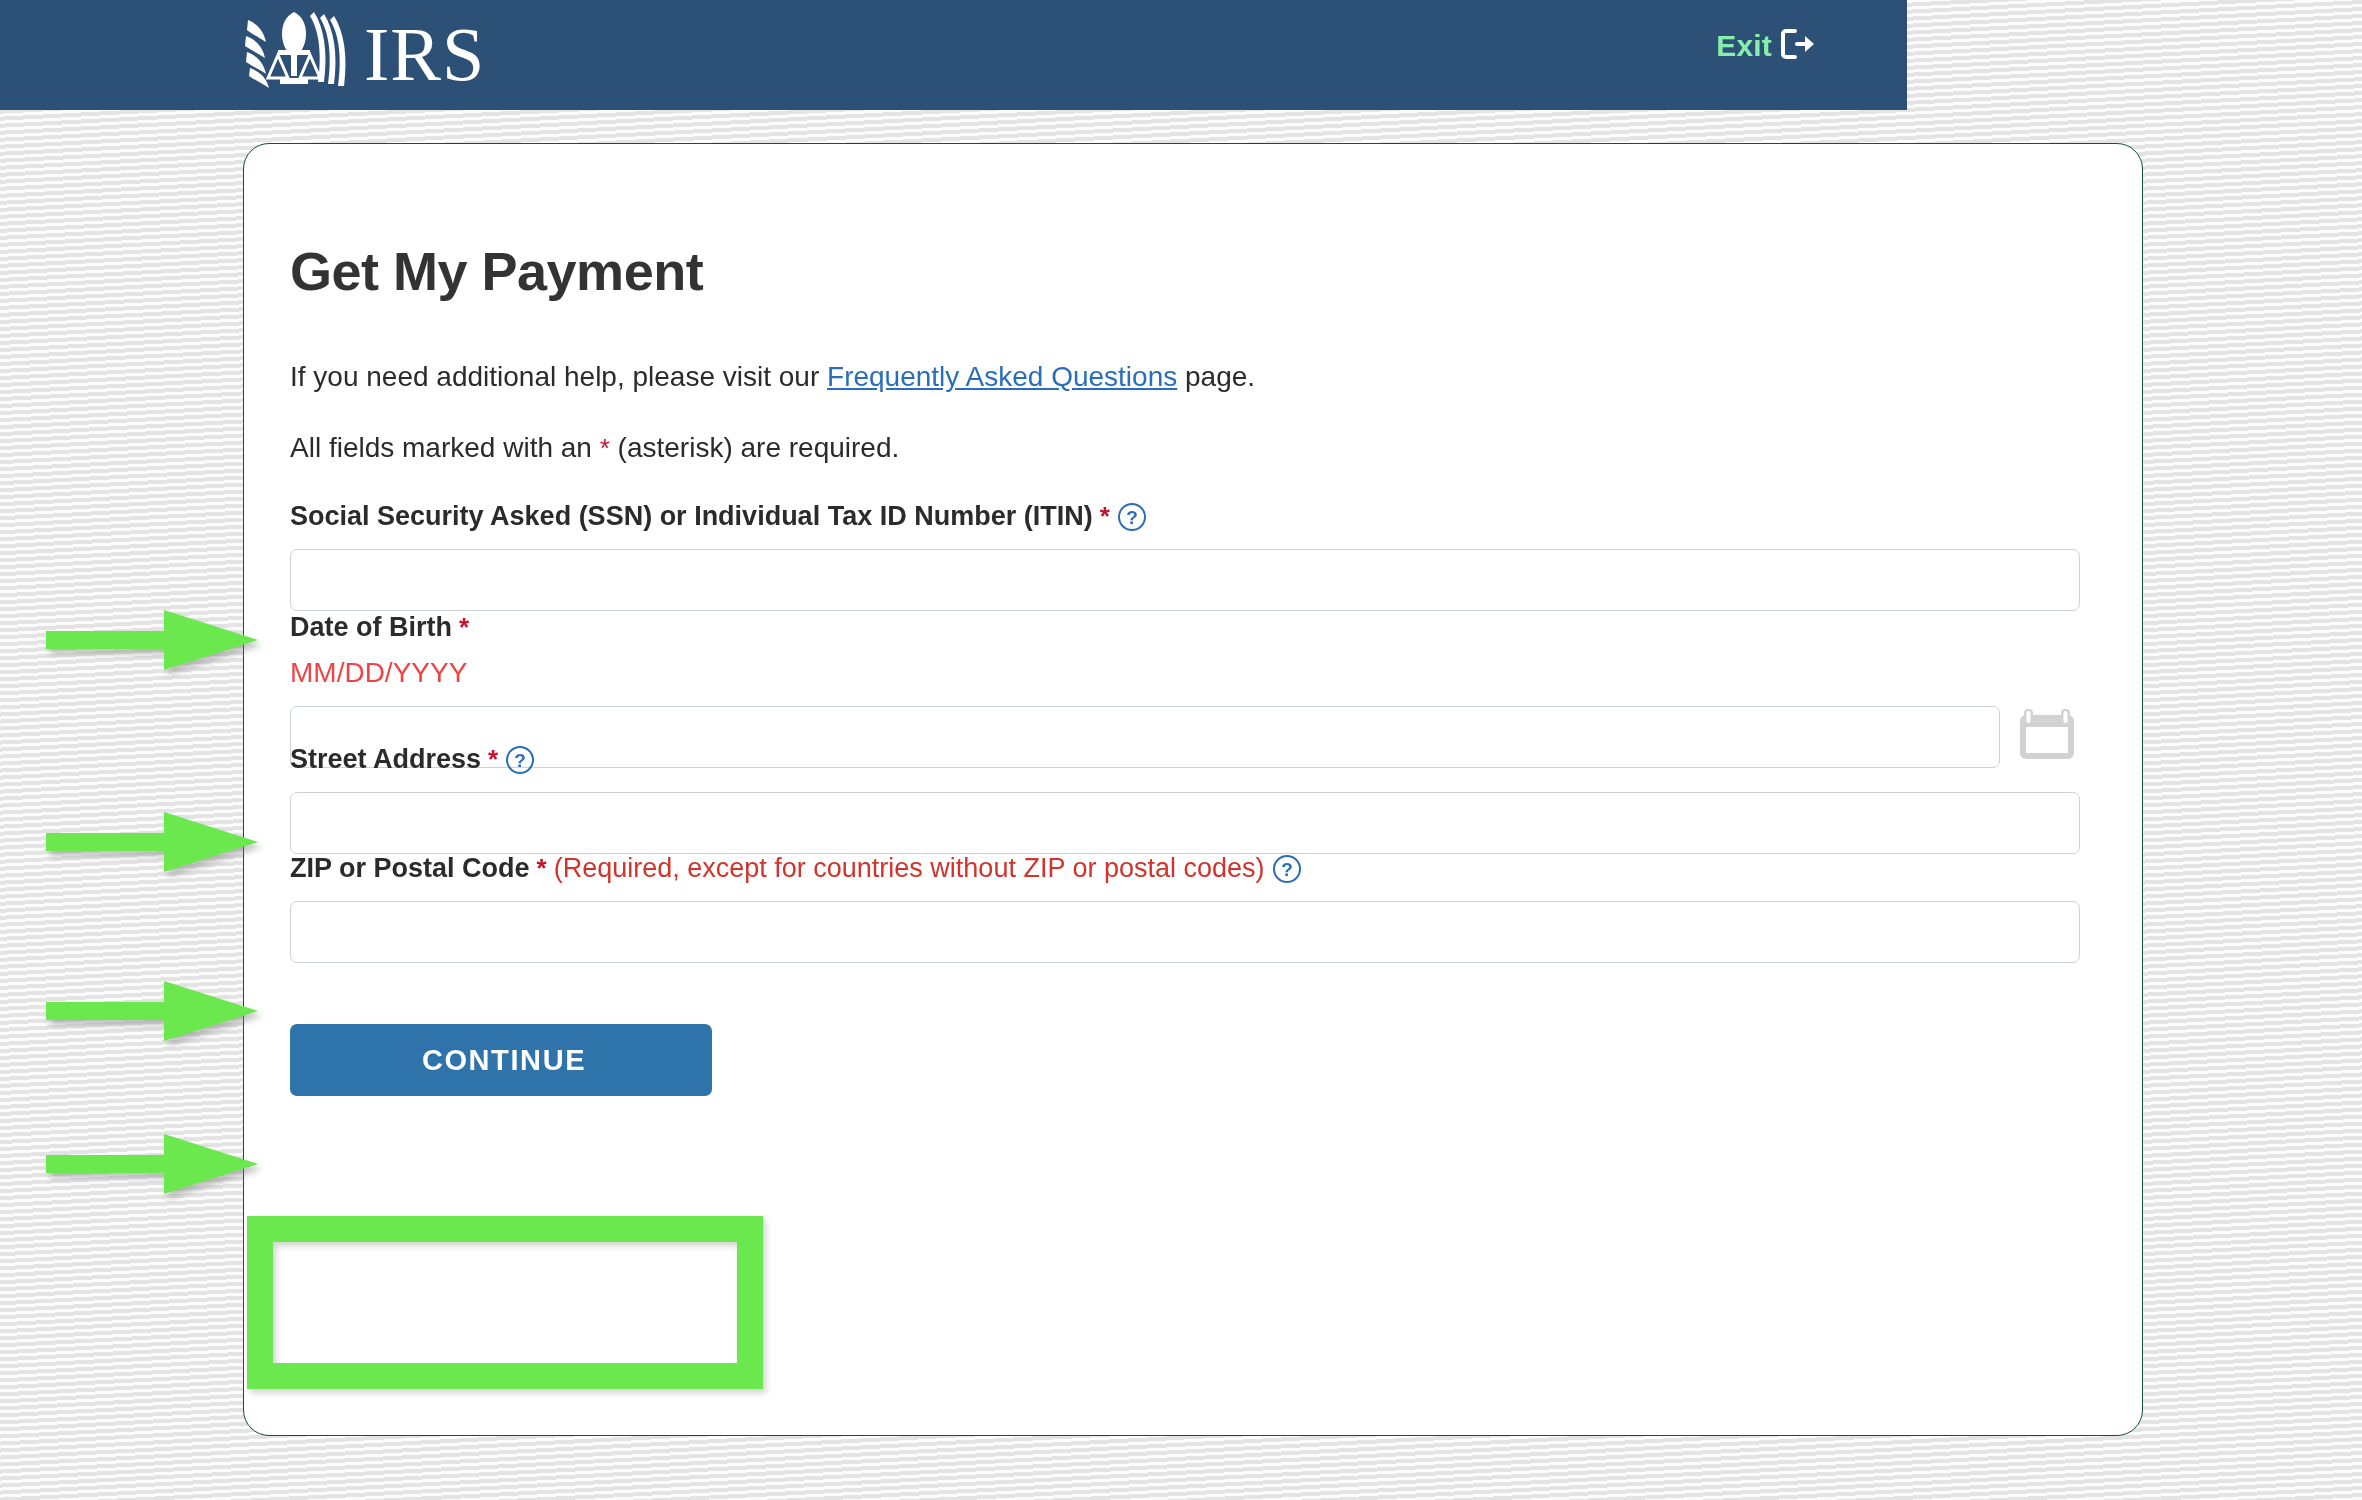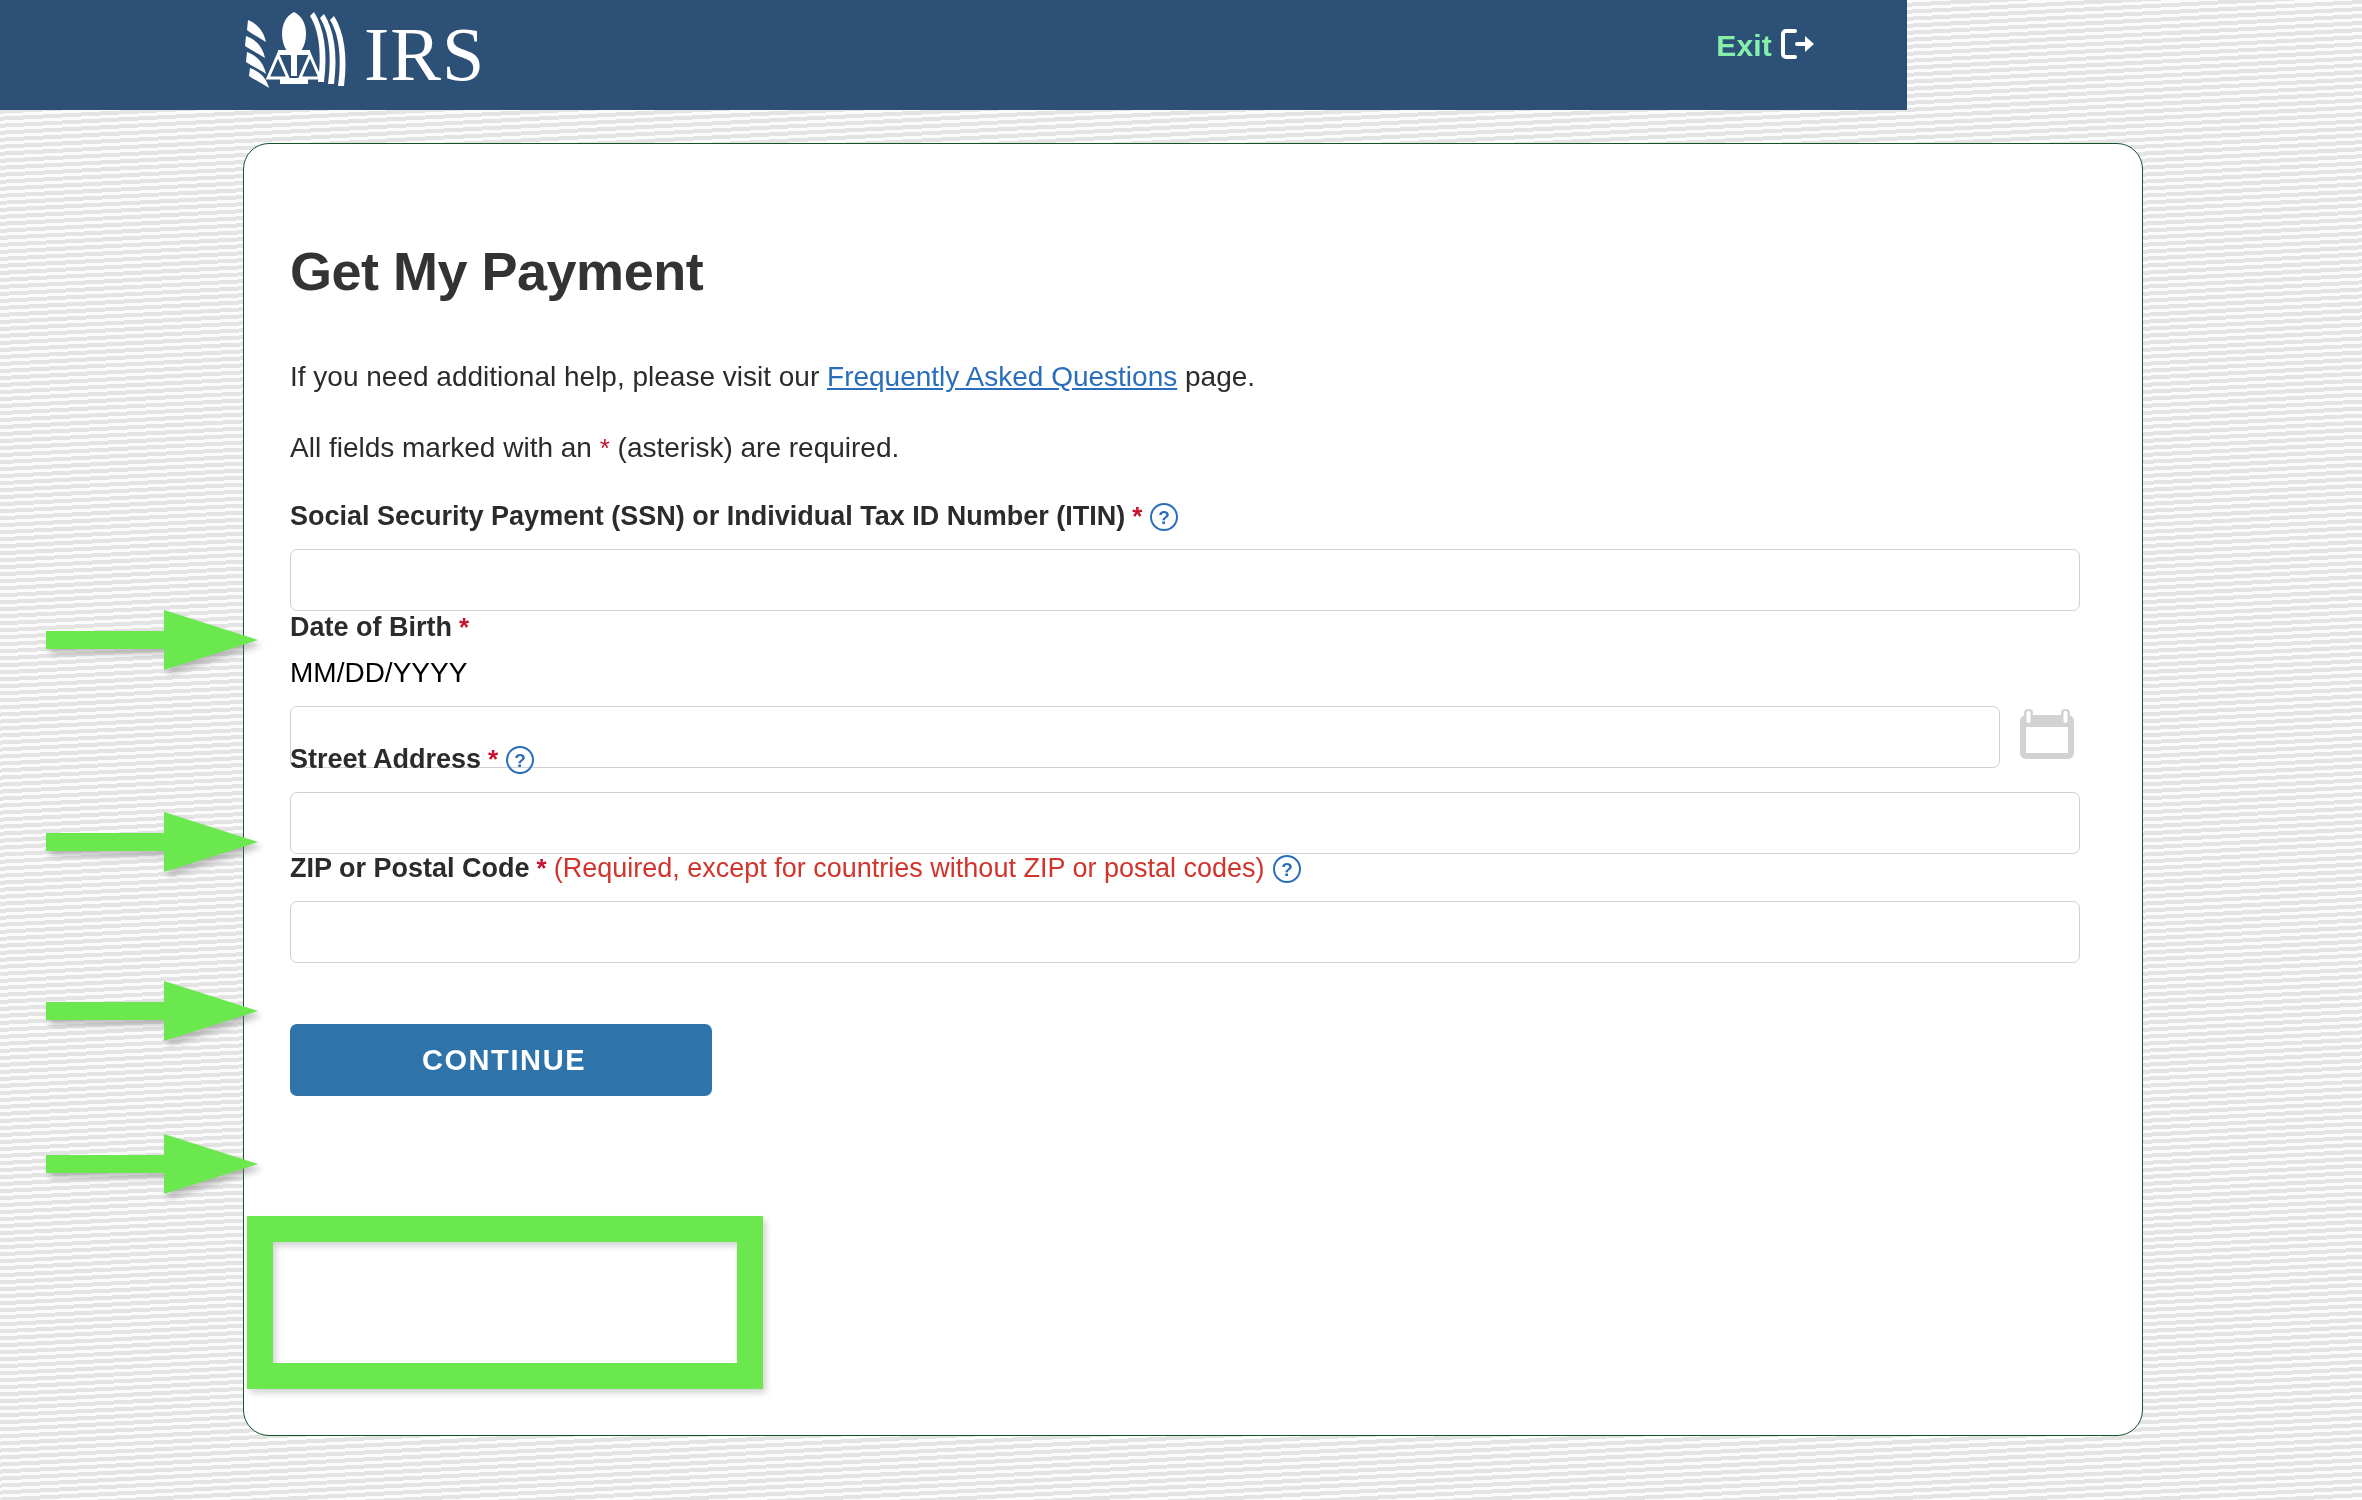--- a/index.html
+++ b/index.html
@@ -135,21 +135,21 @@
     gap: 7px;
   }
   .label-note {
     font-weight: 400;
     color: #d0342c;
   }
   .help-icon { display: inline-flex; cursor: pointer; vertical-align: middle; }
 
   .format-hint {
     font-size: 28px;
-    color: #000000;
+    color: #ef4444;
     margin-top: 14px;
   }
 
   .text-input {
     display: block;
     margin-top: 17px;
     height: 62px;
     background: #ffffff;
     border: 1px solid #cdd2d8;
     border-radius: 7px;
@@ -258,21 +258,21 @@
   <div class="body-line" id="required-line">
     <span>All fields marked with an </span><span class="req-star">*</span><span> (asterisk) are required.</span>
   </div>
 
   <div class="body-line" id="help-line">
     <span>If you need additional help, please visit our </span><a id="faq-link">Frequently Asked Questions</a><span> page.</span>
   </div>
 
   <div class="field-block" id="field-ssn">
     <div class="field-label">
-      <span>Social Security Payment (SSN) or Individual Tax ID Number (ITIN)</span>
+      <span>Social Security Asked (SSN) or Individual Tax ID Number (ITIN)</span>
       <span class="req-star">*</span>
       <span class="help-icon">
         <svg width="30" height="30" viewBox="0 0 30 30">
           <circle cx="15" cy="15" r="13" fill="none" stroke="#2a6ebb" stroke-width="2"></circle>
           <text x="15" y="22" text-anchor="middle" font-family="Liberation Sans, sans-serif" font-size="19" font-weight="700" fill="#2a6ebb">?</text>
         </svg>
       </span>
     </div>
     <input class="text-input input-wide" type="text" value="" placeholder="" style="">
   </div>

